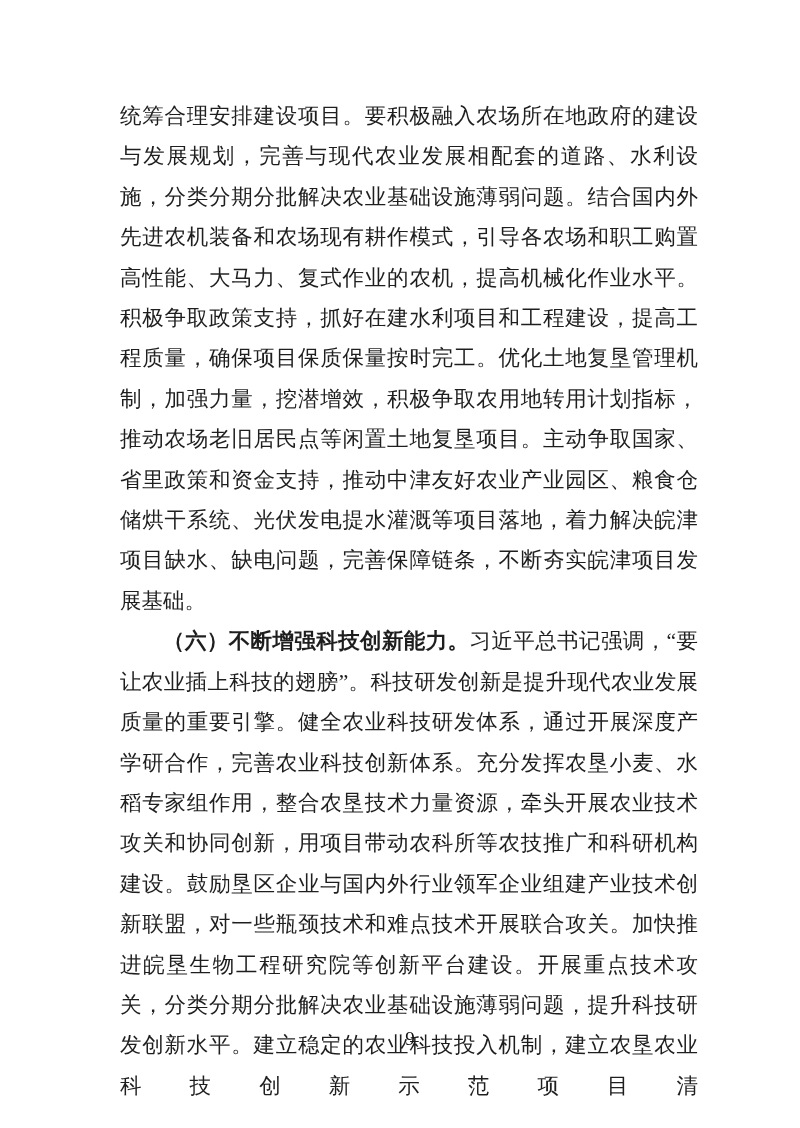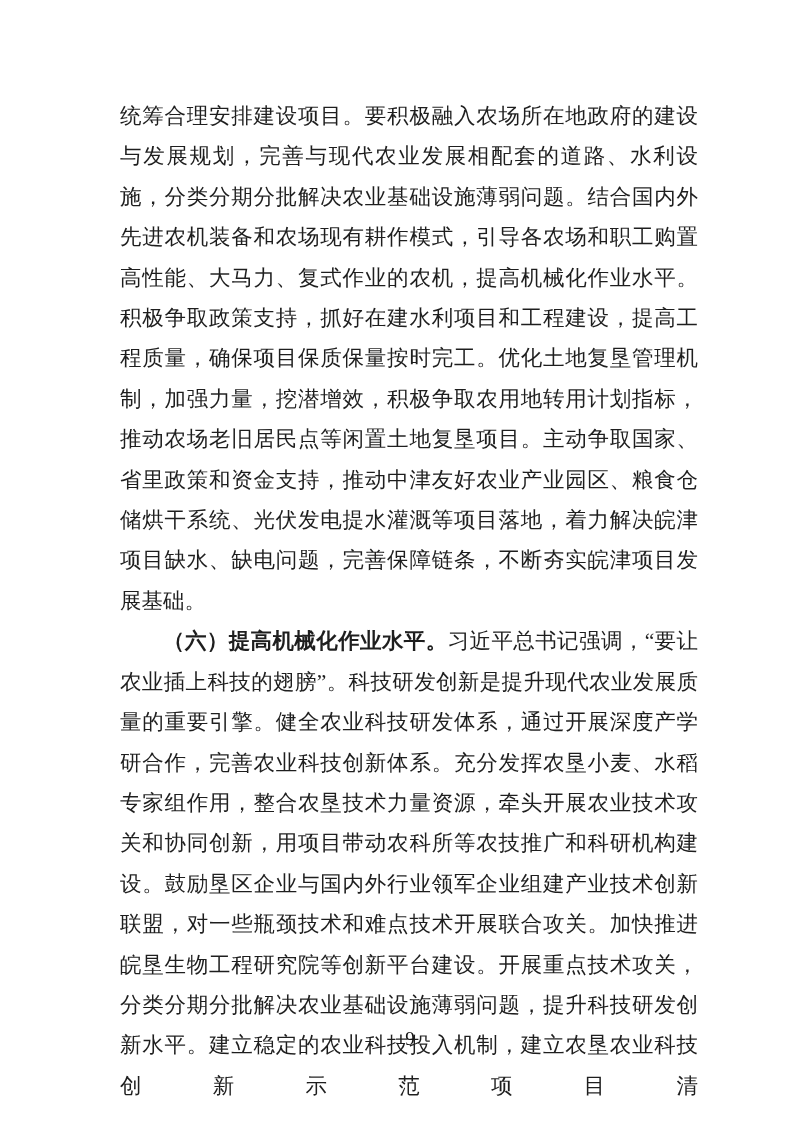--- a/index.html
+++ b/index.html
@@ -52,16 +52,16 @@
     font-size: 19px;
     line-height: 22px;
   }
 </style>
 </head>
 <body>
 
 <div class="page">
   <div class="content">
     <p class="para">统筹合理安排建设项目。要积极融入农场所在地政府的建设与发展规划，完善与现代农业发展相配套的道路、水利设施，分类分期分批解决农业基础设施薄弱问题。结合国内外先进农机装备和农场现有耕作模式，引导各农场和职工购置高性能、大马力、复式作业的农机，提高机械化作业水平。积极争取政策支持，抓好在建水利项目和工程建设，提高工程质量，确保项目保质保量按时完工。优化土地复垦管理机制，加强力量，挖潜增效，积极争取农用地转用计划指标，推动农场老旧居民点等闲置土地复垦项目。主动争取国家、省里政策和资金支持，推动中津友好农业产业园区、粮食仓储烘干系统、光伏发电提水灌溉等项目落地，着力解决皖津项目缺水、缺电问题，完善保障链条，不断夯实皖津项目发展基础。</p>
-    <p class="para indent justify-last"><span class="lead">（六）提高机械化作业水平。</span><span>习近平总书记强调，“要让农业插上科技的翅膀”。科技研发创新是提升现代农业发展质量的重要引擎。健全农业科技研发体系，通过开展深度产学研合作，完善农业科技创新体系。充分发挥农垦小麦、水稻专家组作用，整合农垦技术力量资源，牵头开展农业技术攻关和协同创新，用项目带动农科所等农技推广和科研机构建设。鼓励垦区企业与国内外行业领军企业组建产业技术创新联盟，对一些瓶颈技术和难点技术开展联合攻关。加快推进皖垦生物工程研究院等创新平台建设。开展重点技术攻关，分类分期分批解决农业基础设施薄弱问题，提升科技研发创新水平。建立稳定的农业科技投入机制，建立农垦农业科技创新示范项目清</span></p>
+    <p class="para indent justify-last"><span class="lead">（六）不断增强科技创新能力。</span><span>习近平总书记强调，“要让农业插上科技的翅膀”。科技研发创新是提升现代农业发展质量的重要引擎。健全农业科技研发体系，通过开展深度产学研合作，完善农业科技创新体系。充分发挥农垦小麦、水稻专家组作用，整合农垦技术力量资源，牵头开展农业技术攻关和协同创新，用项目带动农科所等农技推广和科研机构建设。鼓励垦区企业与国内外行业领军企业组建产业技术创新联盟，对一些瓶颈技术和难点技术开展联合攻关。加快推进皖垦生物工程研究院等创新平台建设。开展重点技术攻关，分类分期分批解决农业基础设施薄弱问题，提升科技研发创新水平。建立稳定的农业科技投入机制，建立农垦农业科技创新示范项目清</span></p>
   </div>
   <div class="page-number">9</div>
 </div>
 
 </body></html>

